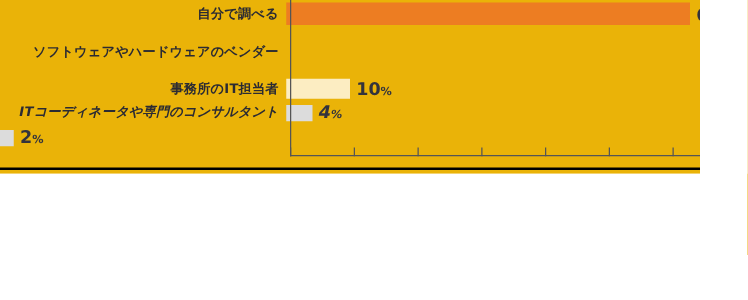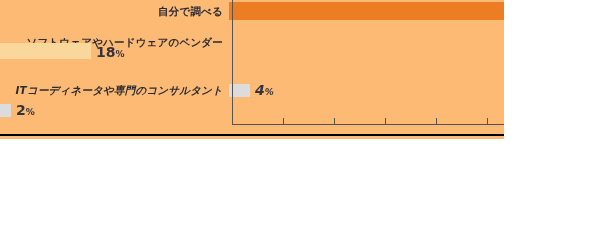--- a/index.html
+++ b/index.html
@@ -5,23 +5,23 @@
   html, body {
     margin: 0;
     padding: 0;
     background: #ffffff;
   }
   body {
     font-family: "DejaVu Sans", "Liberation Sans", sans-serif;
   }
   #chart-root {
     position: relative;
-    width: 504px;
+    width: 560px;
     height: 139px;
-    background: #fdba74;
+    background: #eab308;
     overflow: hidden;
   }
   
   .rows {
     position: absolute;
     left: 0;
     top: 0;
     width: 598px;
     height: 121px;
   }
@@ -115,26 +115,29 @@
         <span class="bar" style="width:323px;background:#ED7D22;"></span>
         <span class="val"><span>64</span><span class="pct">%</span></span>
       </div>
     </div>
 
     <div class="row" style="top:34px;height:16px;">
       <div class="cat-label">ソフトウェアやハードウェアのベンダー</div>
     </div>
 
     <div class="row" style="top:43px;height:16px;">
+    </div>
+
+    <div class="row" style="top:63px;height:16px;">
+      <div class="cat-label">事務所のIT担当者</div>
       <div class="bar-wrap">
-        <span class="bar" style="width:91px;background:#FAD79B;"></span>
-        <span class="val"><span>18</span><span class="pct">%</span></span>
+        <span class="bar" style="width:51px;background:#FCEDC2;"></span>
+        <span class="val"><span>10</span><span class="pct">%</span></span>
       </div>
     </div>
-
 
     <div class="row" style="top:84px;height:13px;font-style:italic;">
       <div class="cat-label">ITコーディネータや専門のコンサルタント</div>
       <div class="bar-wrap">
         <span class="bar" style="width:21px;background:#DCDCDC;"></span>
         <span class="val"><span>4</span><span class="pct">%</span></span>
       </div>
     </div>
 
     <div class="row" style="top:104px;height:13px;">

